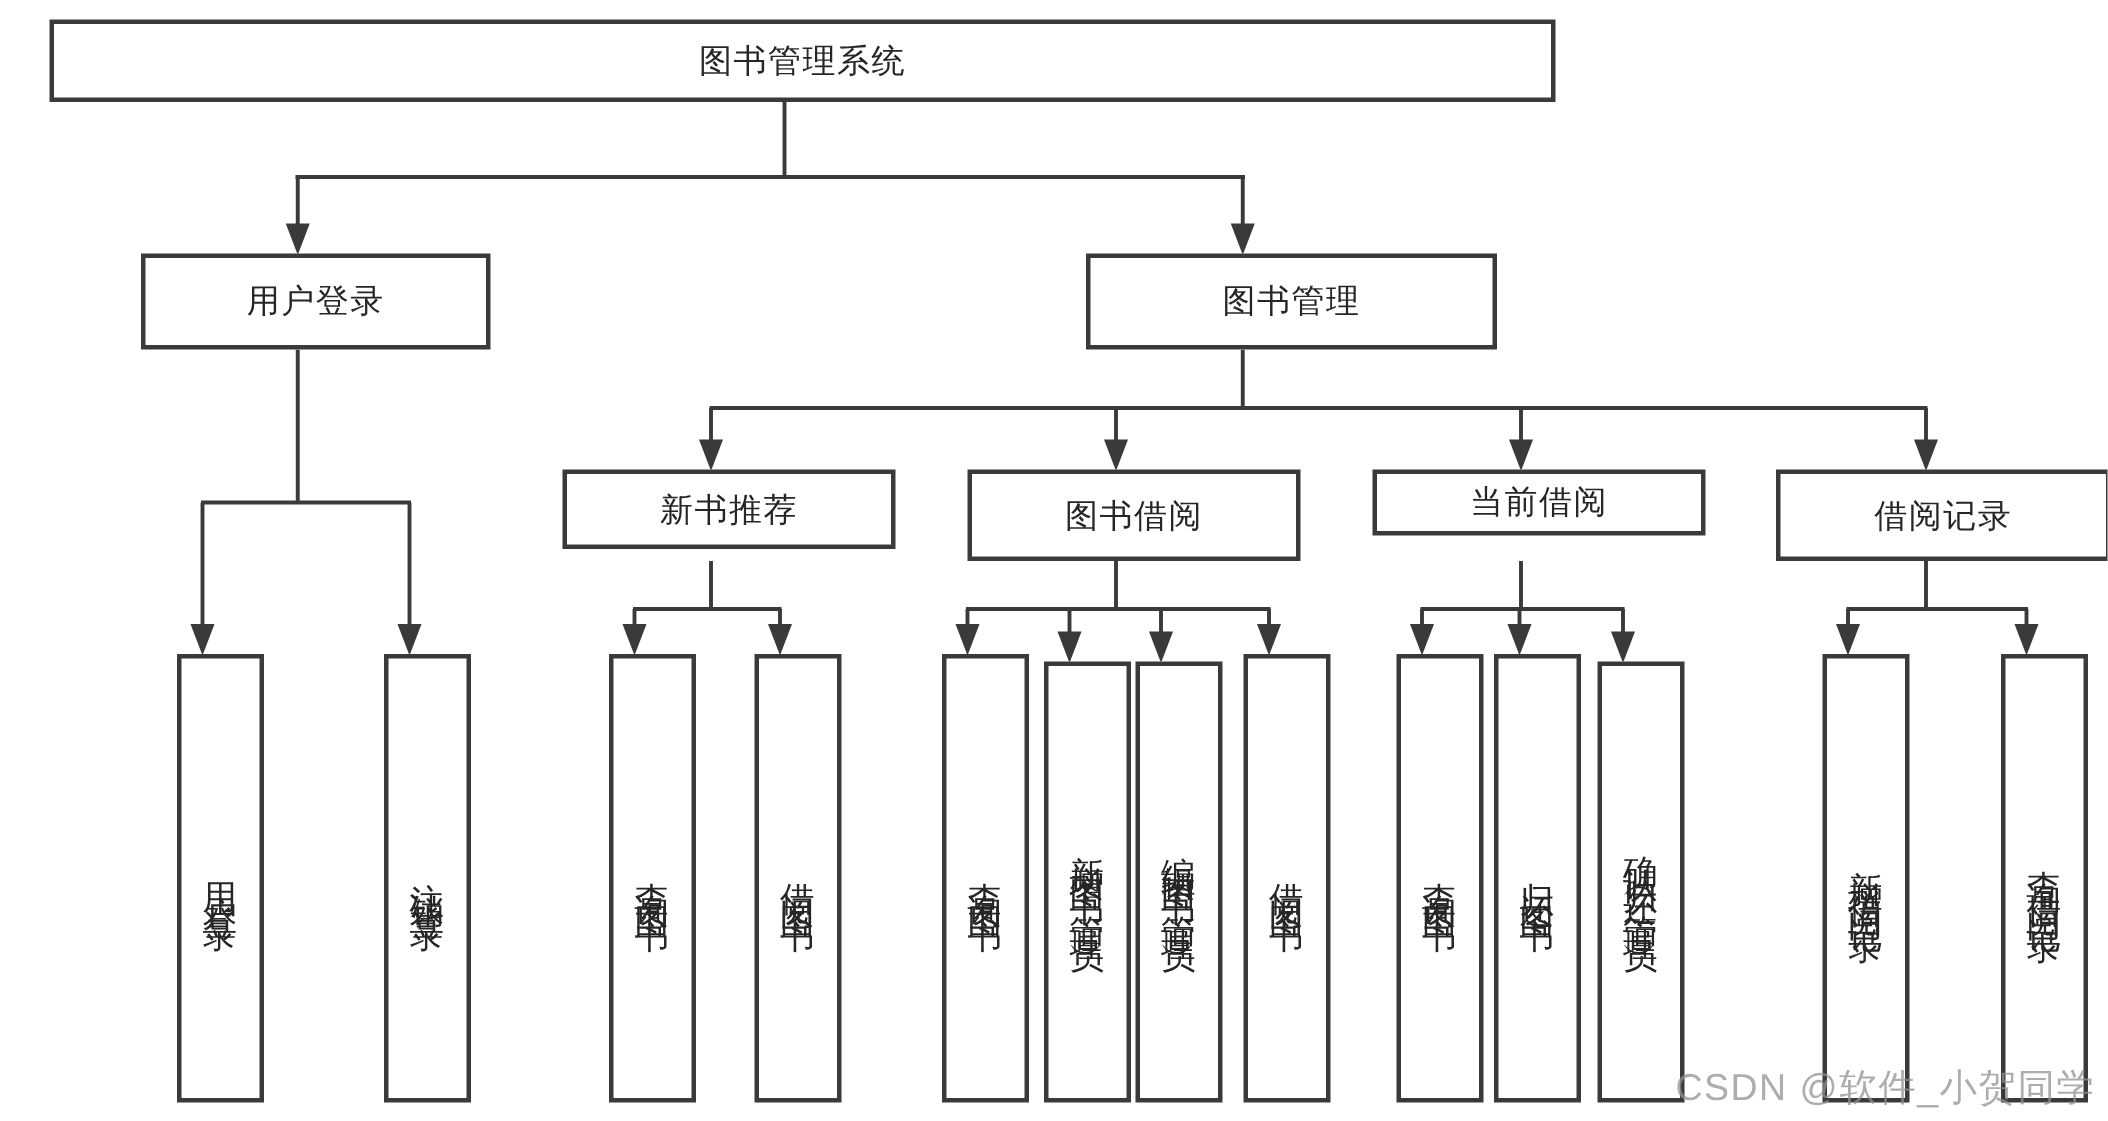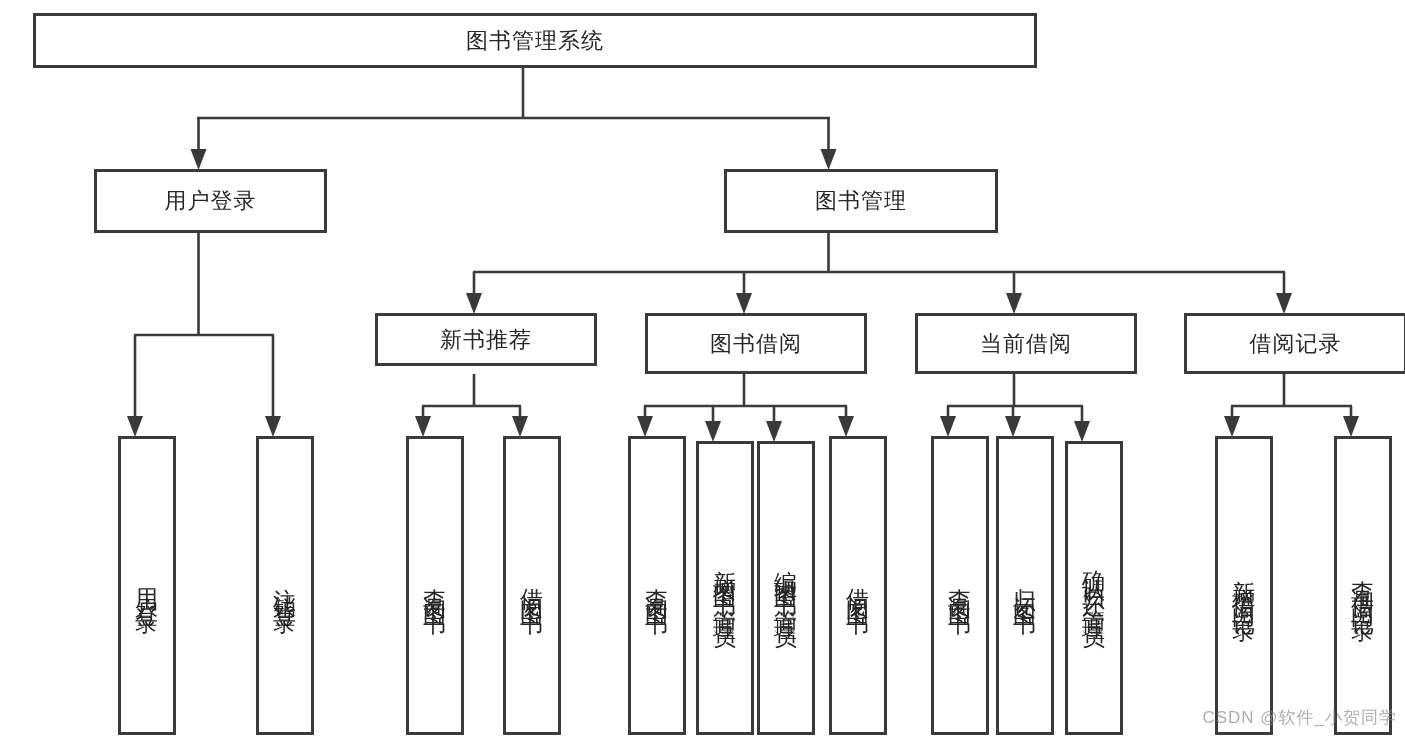--- a/index.html
+++ b/index.html
@@ -18,22 +18,22 @@
     color:#262626;
     margin-left:12px;
   }
   .node.h{font-size:22px;letter-spacing:1px;}
   .node.v{font-size:23px;}
   .node.v .vtext{
     writing-mode:vertical-rl;text-orientation:mixed;
     letter-spacing:8px;line-height:50px;white-space:nowrap;
   }
   .watermark{
-    position:absolute;right:8px;bottom:18px;
-    font-size:17px;color:rgba(145,145,145,0.75);letter-spacing:1px;
+    position:absolute;right:8px;bottom:6px;
+    font-size:25px;color:rgba(145,145,145,0.75);letter-spacing:1px;
     white-space:nowrap;
   }
 </style>
 </head>
 <body>
 
 <div class="stage">
 
   <svg class="connectors" viewBox="0 0 1405 747" xmlns="http://www.w3.org/2000/svg">
 
@@ -121,21 +121,21 @@
   <div class="node h" style="left:712px;top:169px;width:274px;height:64px;">
     <span>图书管理</span>
   </div>
 
   <div class="node h" style="left:363px;top:313px;width:222px;height:53px;">
     <span>新书推荐</span>
   </div>
   <div class="node h" style="left:633px;top:313px;width:222px;height:61px;">
     <span>图书借阅</span>
   </div>
-  <div class="node h" style="left:903px;top:313px;width:222px;height:61px;">
+  <div class="node h" style="left:903px;top:313px;width:222px;height:44px;">
     <span>当前借阅</span>
   </div>
   <div class="node h" style="left:1172px;top:313px;width:223px;height:61px;">
     <span>借阅记录</span>
   </div>
 
   <div class="node v" style="left:106px;top:436px;width:58px;height:299px;">
     <span class="vtext">用户登录</span>
   </div>
   <div class="node v" style="left:244px;top:436px;width:58px;height:299px;">

